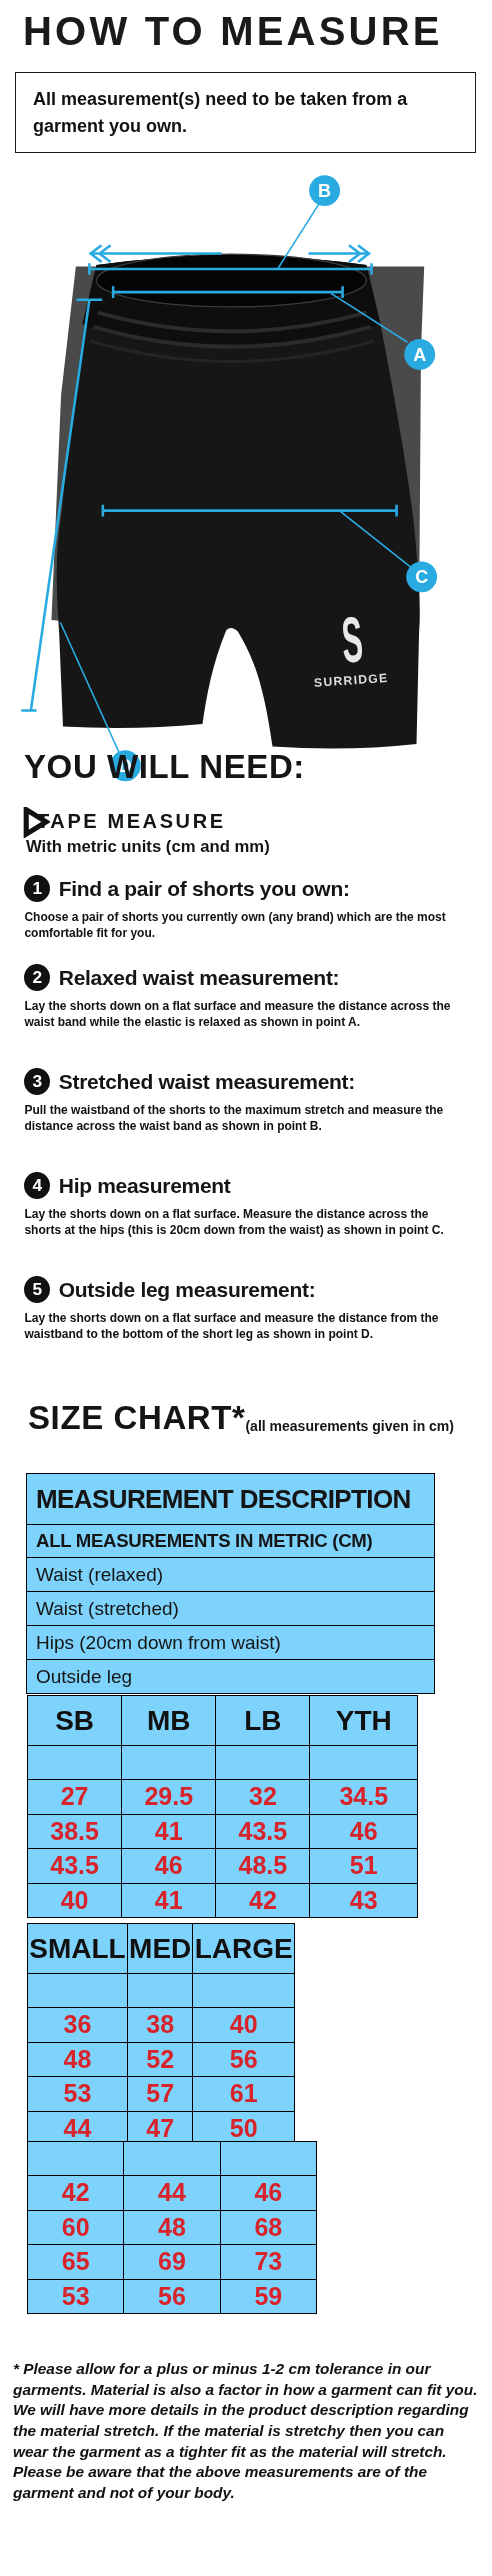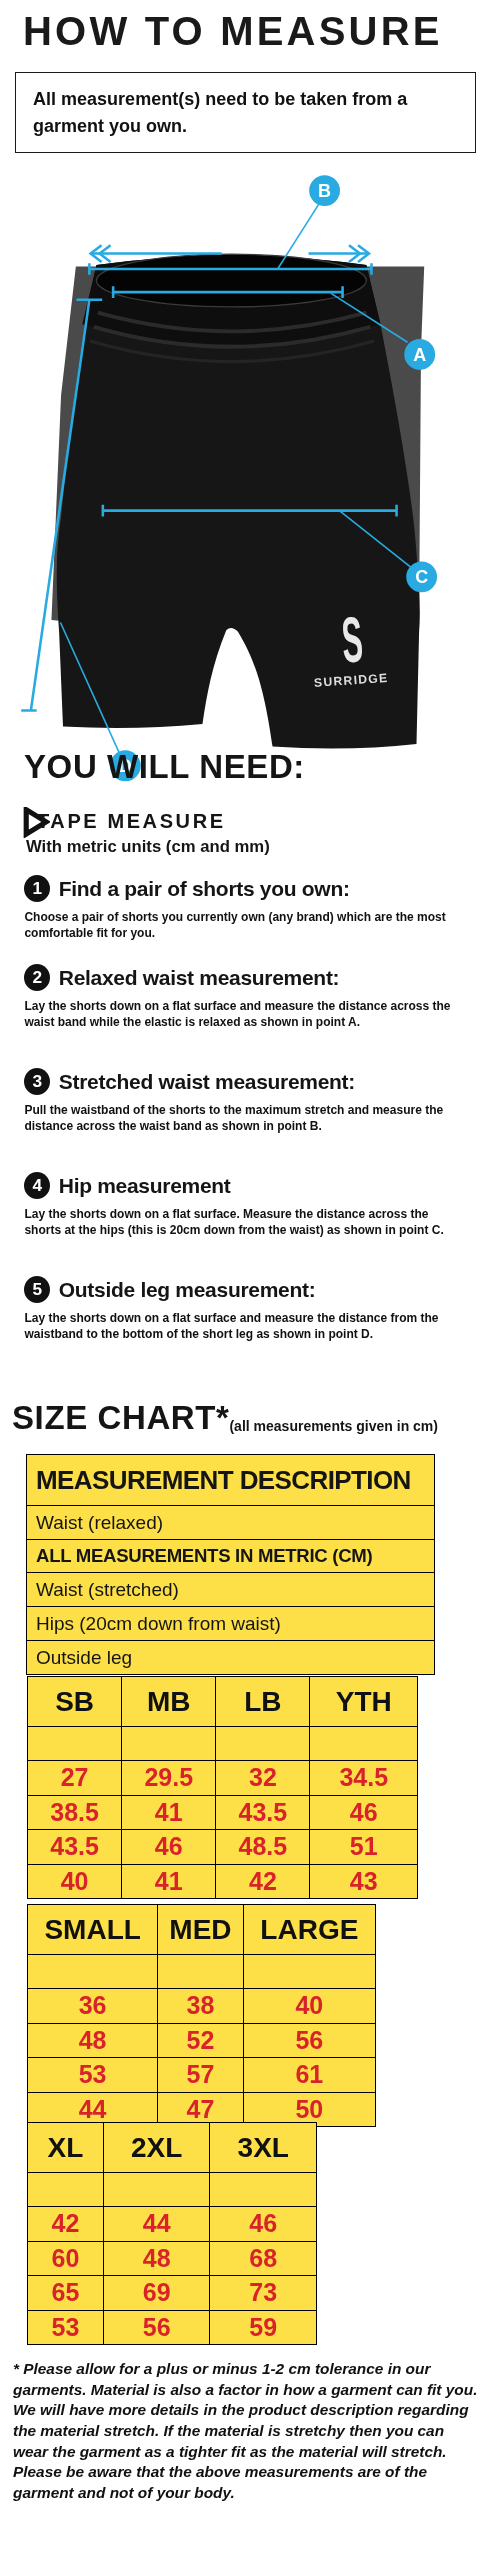--- a/index.html
+++ b/index.html
@@ -19,35 +19,35 @@
   
   .step{left:24.4px;width:443px;}
   .step-head{display:flex;align-items:center;gap:8.4px;margin-bottom:7px;}
   .step-num{flex:0 0 auto;width:26px;height:27px;border-radius:50%;background:#111;color:#fff;
             font-size:17.3px;font-weight:700;display:flex;align-items:center;justify-content:center;}
   .step-title{font-size:21px;font-weight:700;letter-spacing:-0.3px;}
   .step-body{font-size:12px;font-weight:700;line-height:1.36;width:438px;color:#111;}
   #step-1{top:875px;} #step-2{top:964px;} #step-3{top:1068px;} #step-4{top:1172px;} #step-5{top:1276px;}
 
   
-  #size-chart-heading{top:1399px;left:12px;display:flex;align-items:flex-end;text-align:right;}
+  #size-chart-heading{top:1399px;left:28px;display:flex;align-items:flex-end;text-align:right;}
   #size-chart-title{font-size:33px;font-weight:700;letter-spacing:0.6px;}
   #size-chart-note{font-size:14px;font-weight:700;margin-left:0;margin-bottom:3.2px;}
 
-  table{border-collapse:collapse;background:#fde047;}
+  table{border-collapse:collapse;background:#7dd3fc;margin-top:19px;}
   .tbl{position:absolute;border:1.9px solid #000;}
   .tbl td,.tbl th{border:1.3px solid #000;}
 
   #desc-table{top:1454px;left:26px;width:409px;}
   .desc-title{height:48px;font-size:26px;font-weight:700;letter-spacing:-0.6px;text-align:left;padding-left:9px;white-space:nowrap;}
   .desc-sub{height:30px;font-size:18.6px;font-weight:700;letter-spacing:-0.3px;text-align:left;padding-left:9px;}
   .desc-row{height:31px;font-size:19px;font-weight:400;text-align:left;padding-left:9px;}
 
   #size-table-1{top:1676px;left:27px;width:391px;}
-  #size-table-2{top:1904px;left:27px;width:349px;}
+  #size-table-2{top:1904px;left:27px;width:268px;}
   #size-table-3{top:2122px;left:27px;width:290px;}
   .sz-h{height:47px;font-size:28px;font-weight:700;text-align:center;color:#111;}
   .sz-e{height:31px;}
   .sz-v{height:31.5px;font-size:25px;font-weight:700;text-align:center;color:#D8232A;}
 
   #footnote{top:2359px;left:13px;width:465px;font-size:15.4px;font-weight:700;font-style:italic;
             line-height:1.34;color:#111;}
 
   
   .pt-letter{font-family:"Liberation Sans",sans-serif;font-size:28px;font-weight:700;fill:#fff;}
@@ -165,24 +165,24 @@
     <span id="size-chart-title">SIZE CHART*</span>
     <span id="size-chart-note">(all measurements given in cm)</span>
   </div>
 
   <table id="desc-table" class="tbl">
     <tbody>
         <tr>
       <td class="desc-title">MEASUREMENT DESCRIPTION</td>
     </tr>
     <tr>
+      <td class="desc-sub">ALL MEASUREMENTS IN METRIC (CM)</td>
+    </tr>
+    <tr>
       <td class="desc-row">Waist (relaxed)</td>
-    </tr>
-    <tr>
-      <td class="desc-sub">ALL MEASUREMENTS IN METRIC (CM)</td>
     </tr>
     <tr>
       <td class="desc-row">Waist (stretched)</td>
     </tr>
     <tr>
       <td class="desc-row">Hips (20cm down from waist)</td>
     </tr>
     <tr>
       <td class="desc-row">Outside leg</td>
     </tr>
@@ -259,25 +259,20 @@
         <tr>
           <td class="sz-v">44</td>
           <td class="sz-v">47</td>
           <td class="sz-v">50</td>
         </tr>
       </tbody>
     </table>
   <table id="size-table-3" class="tbl">
       <tbody>
         <tr>
-          <th class="sz-h">XL</th>
-          <th class="sz-h">2XL</th>
-          <th class="sz-h">3XL</th>
-        </tr>
-        <tr>
           <td class="sz-e"></td>
           <td class="sz-e"></td>
           <td class="sz-e"></td>
         </tr>
         <tr>
           <td class="sz-v">42</td>
           <td class="sz-v">44</td>
           <td class="sz-v">46</td>
         </tr>
         <tr>

